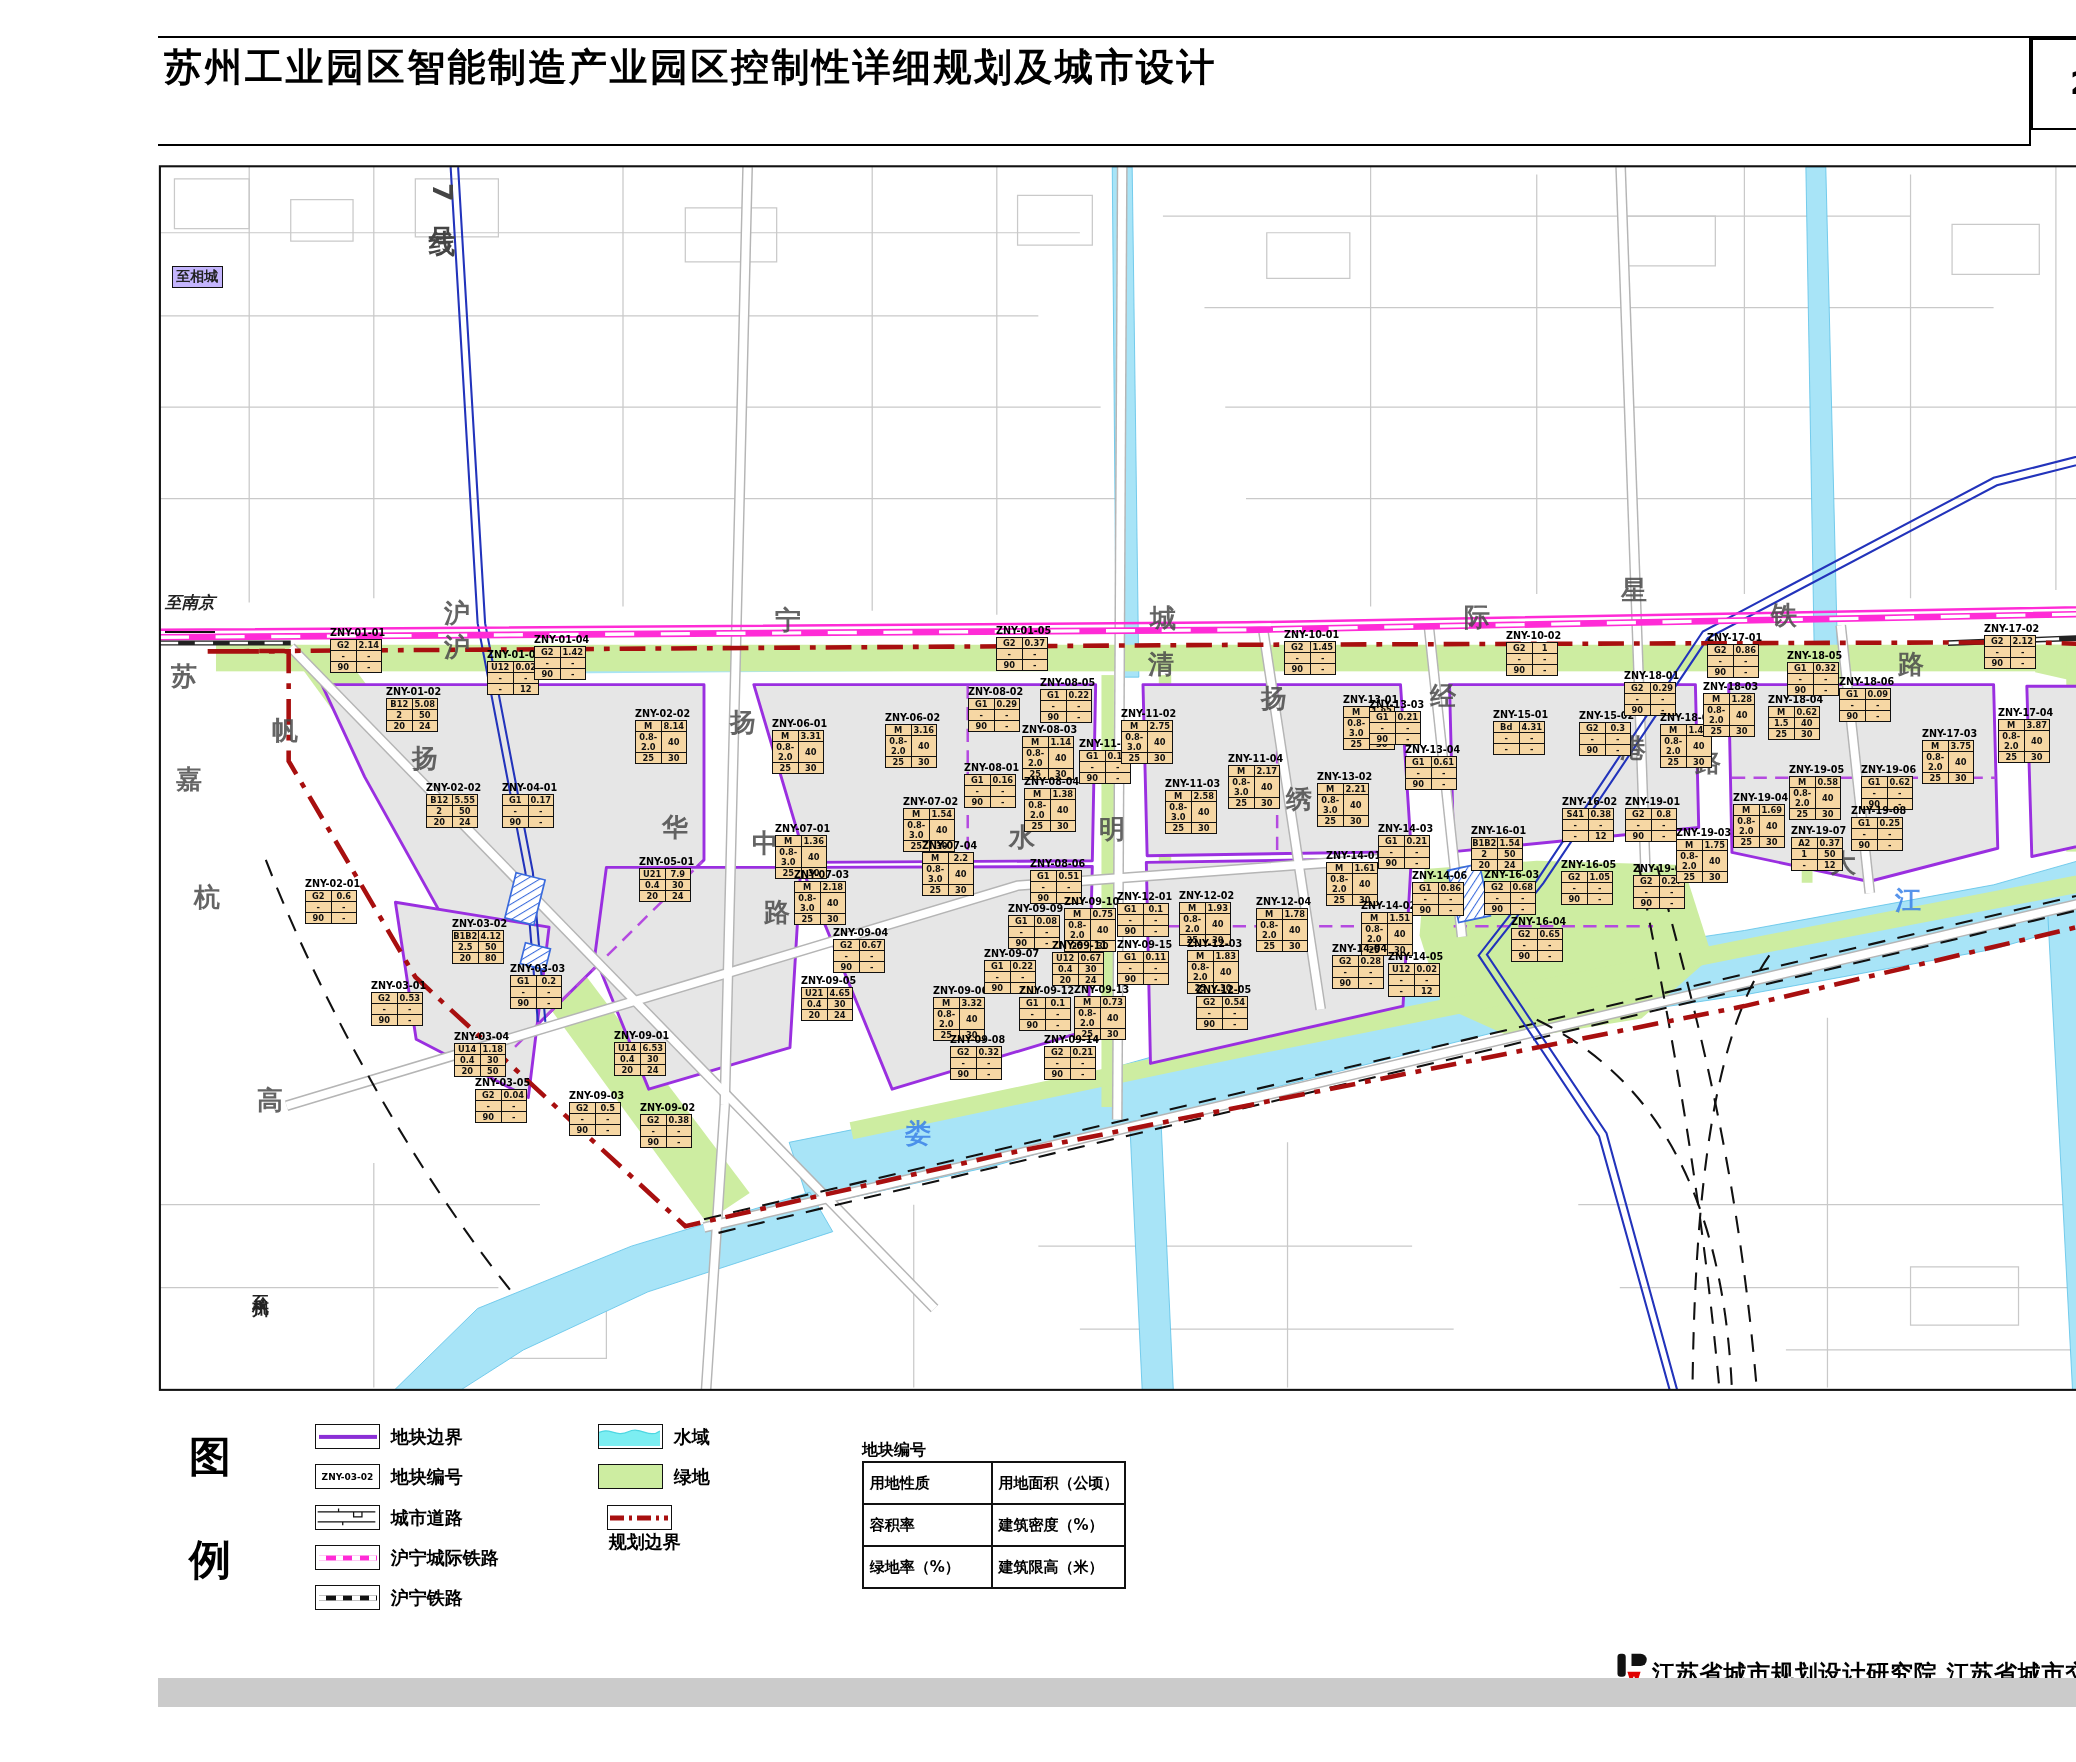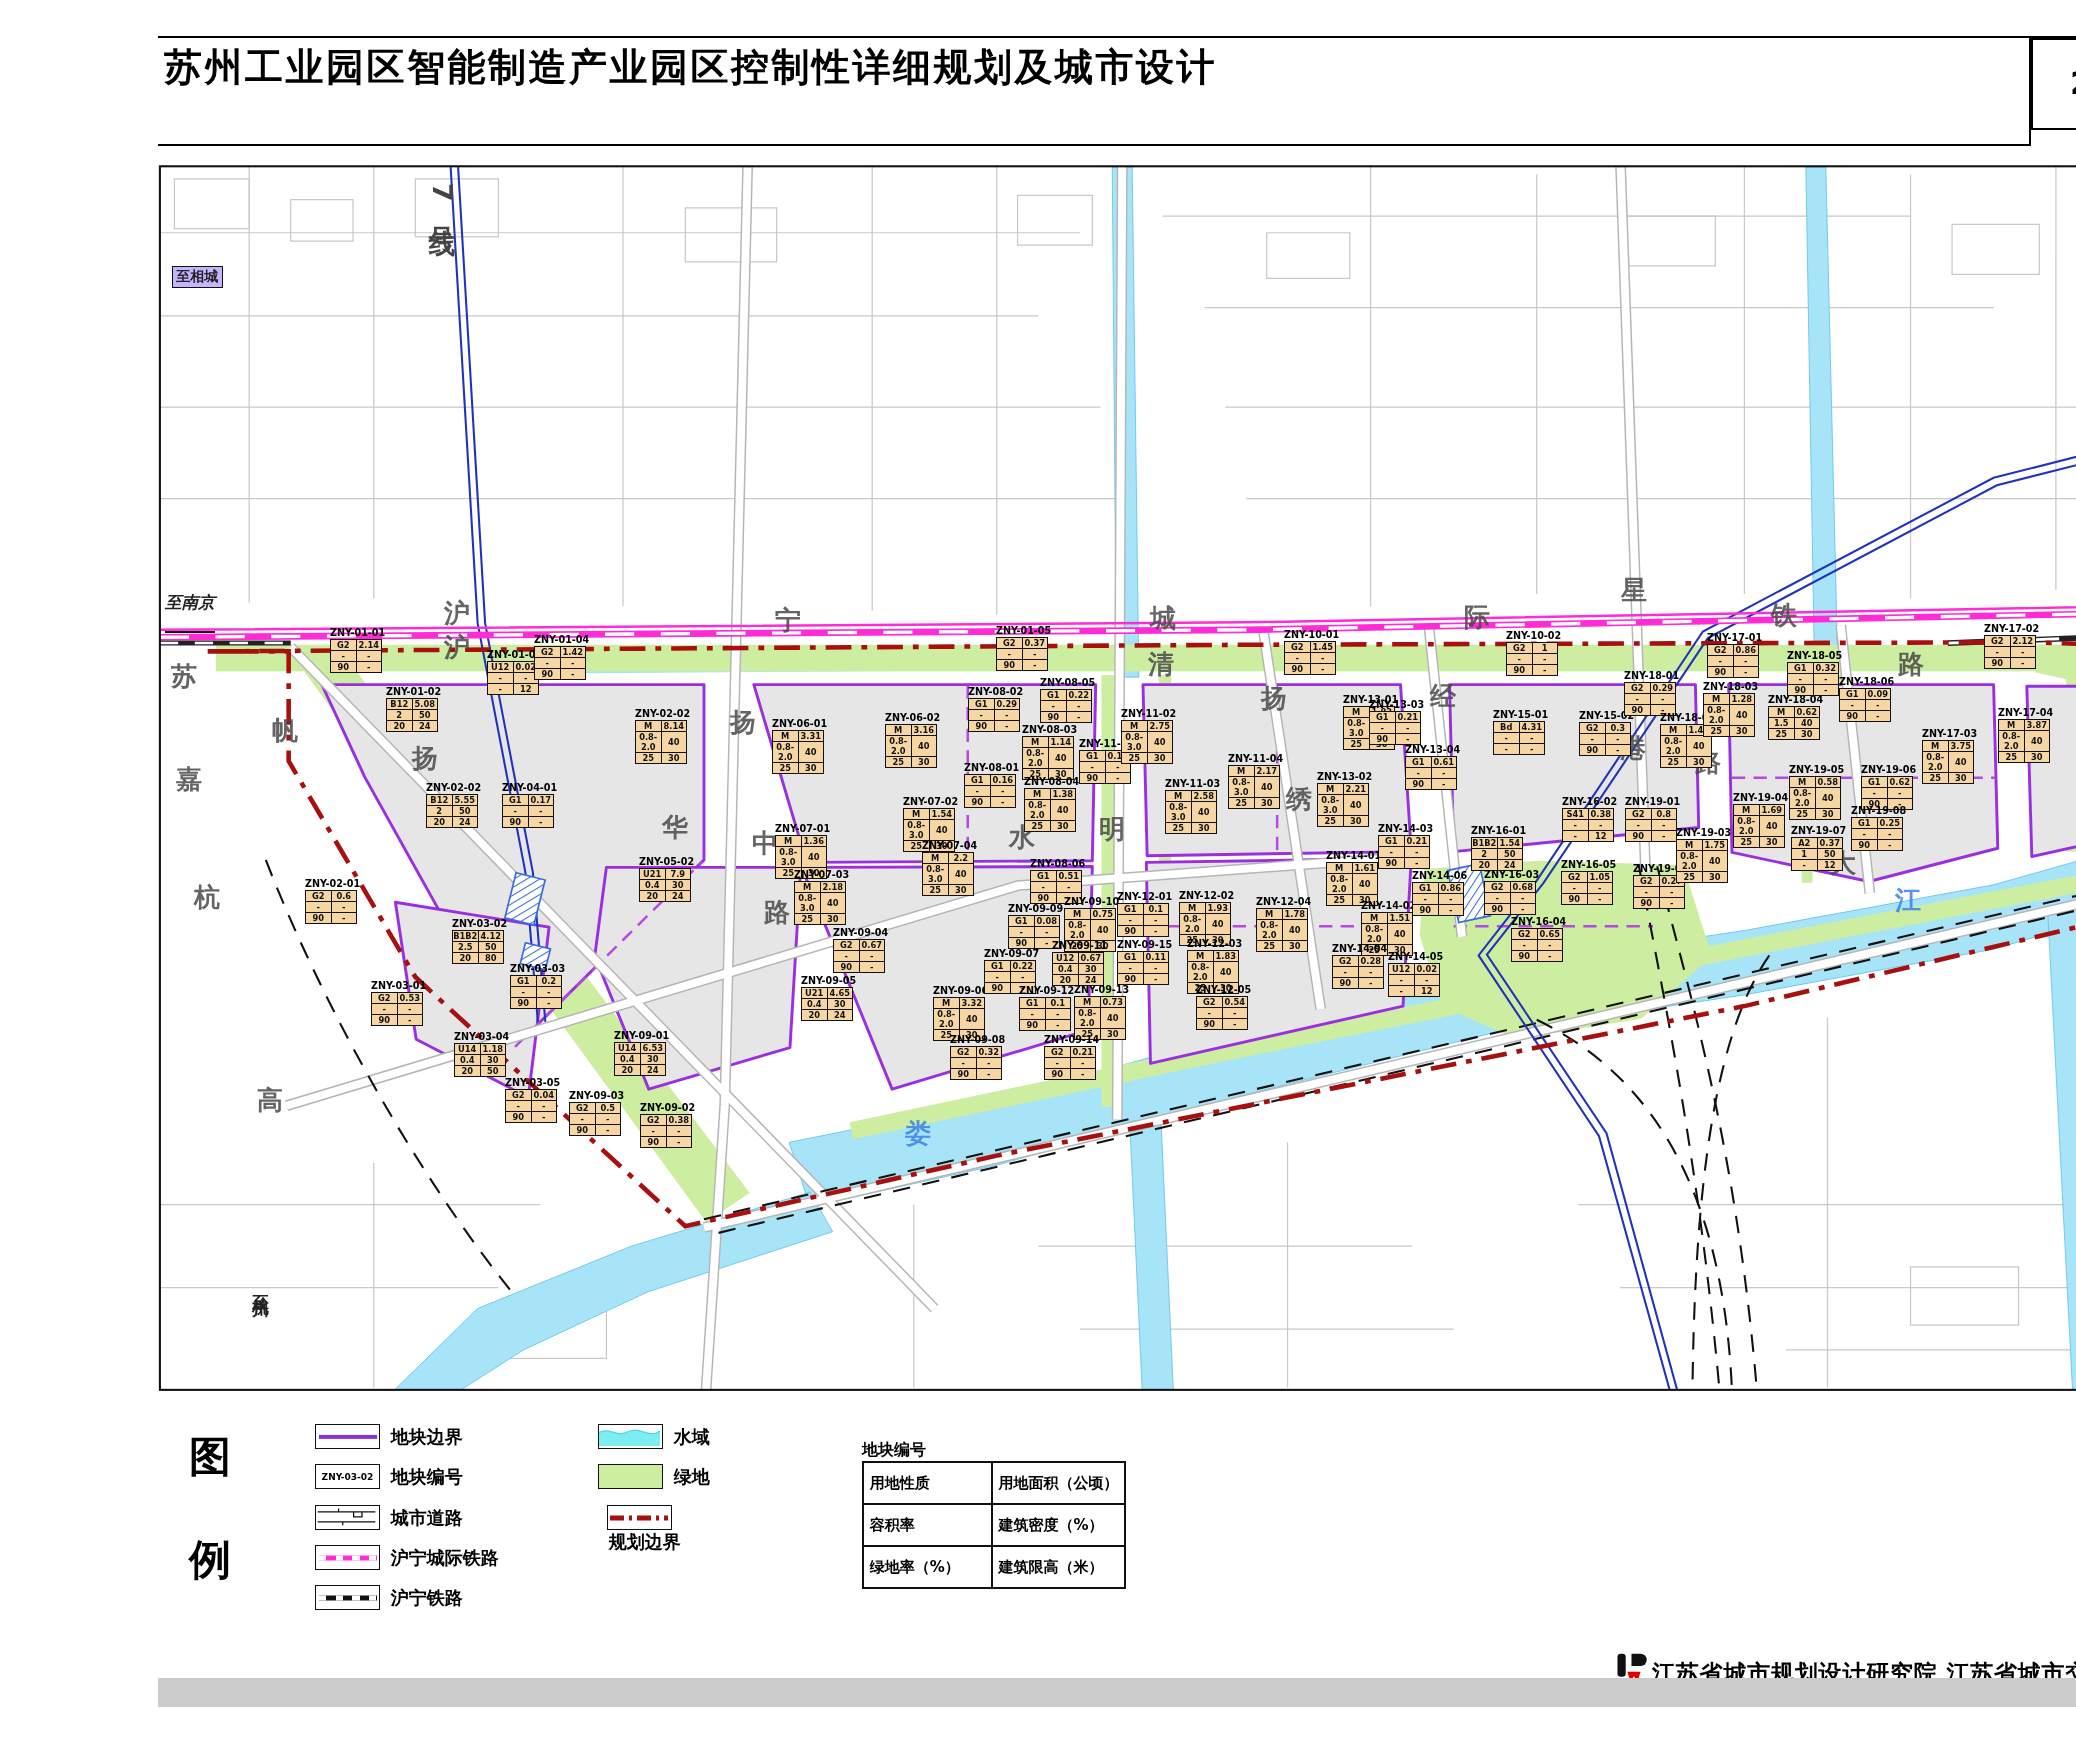--- a/index.html
+++ b/index.html
@@ -417,21 +417,21 @@
               <td>0.4</td>
               <td>30</td>
             </tr>
             <tr>
               <td>20</td>
               <td>50</td>
             </tr>
           </tbody>
         </table>
       </div>
-      <div class="plot" style="left: 505px; top: 1078px;">
+      <div class="plot" style="left: 475px; top: 1078px;">
         <div class="pl">ZNY-03-05</div>
         <table>
           <tbody>
             <tr>
               <td>G2</td>
               <td>0.04</td>
             </tr>
             <tr>
               <td>-</td>
               <td>-</td>
@@ -475,21 +475,21 @@
               <td>40</td>
             </tr>
             <tr>
               <td>25</td>
               <td>30</td>
             </tr>
           </tbody>
         </table>
       </div>
       <div class="plot" style="left: 639px; top: 857px;">
-        <div class="pl">ZNY-05-02</div>
+        <div class="pl">ZNY-05-01</div>
         <table>
           <tbody>
             <tr>
               <td>U21</td>
               <td>7.9</td>
             </tr>
             <tr>
               <td>0.4</td>
               <td>30</td>
             </tr>

